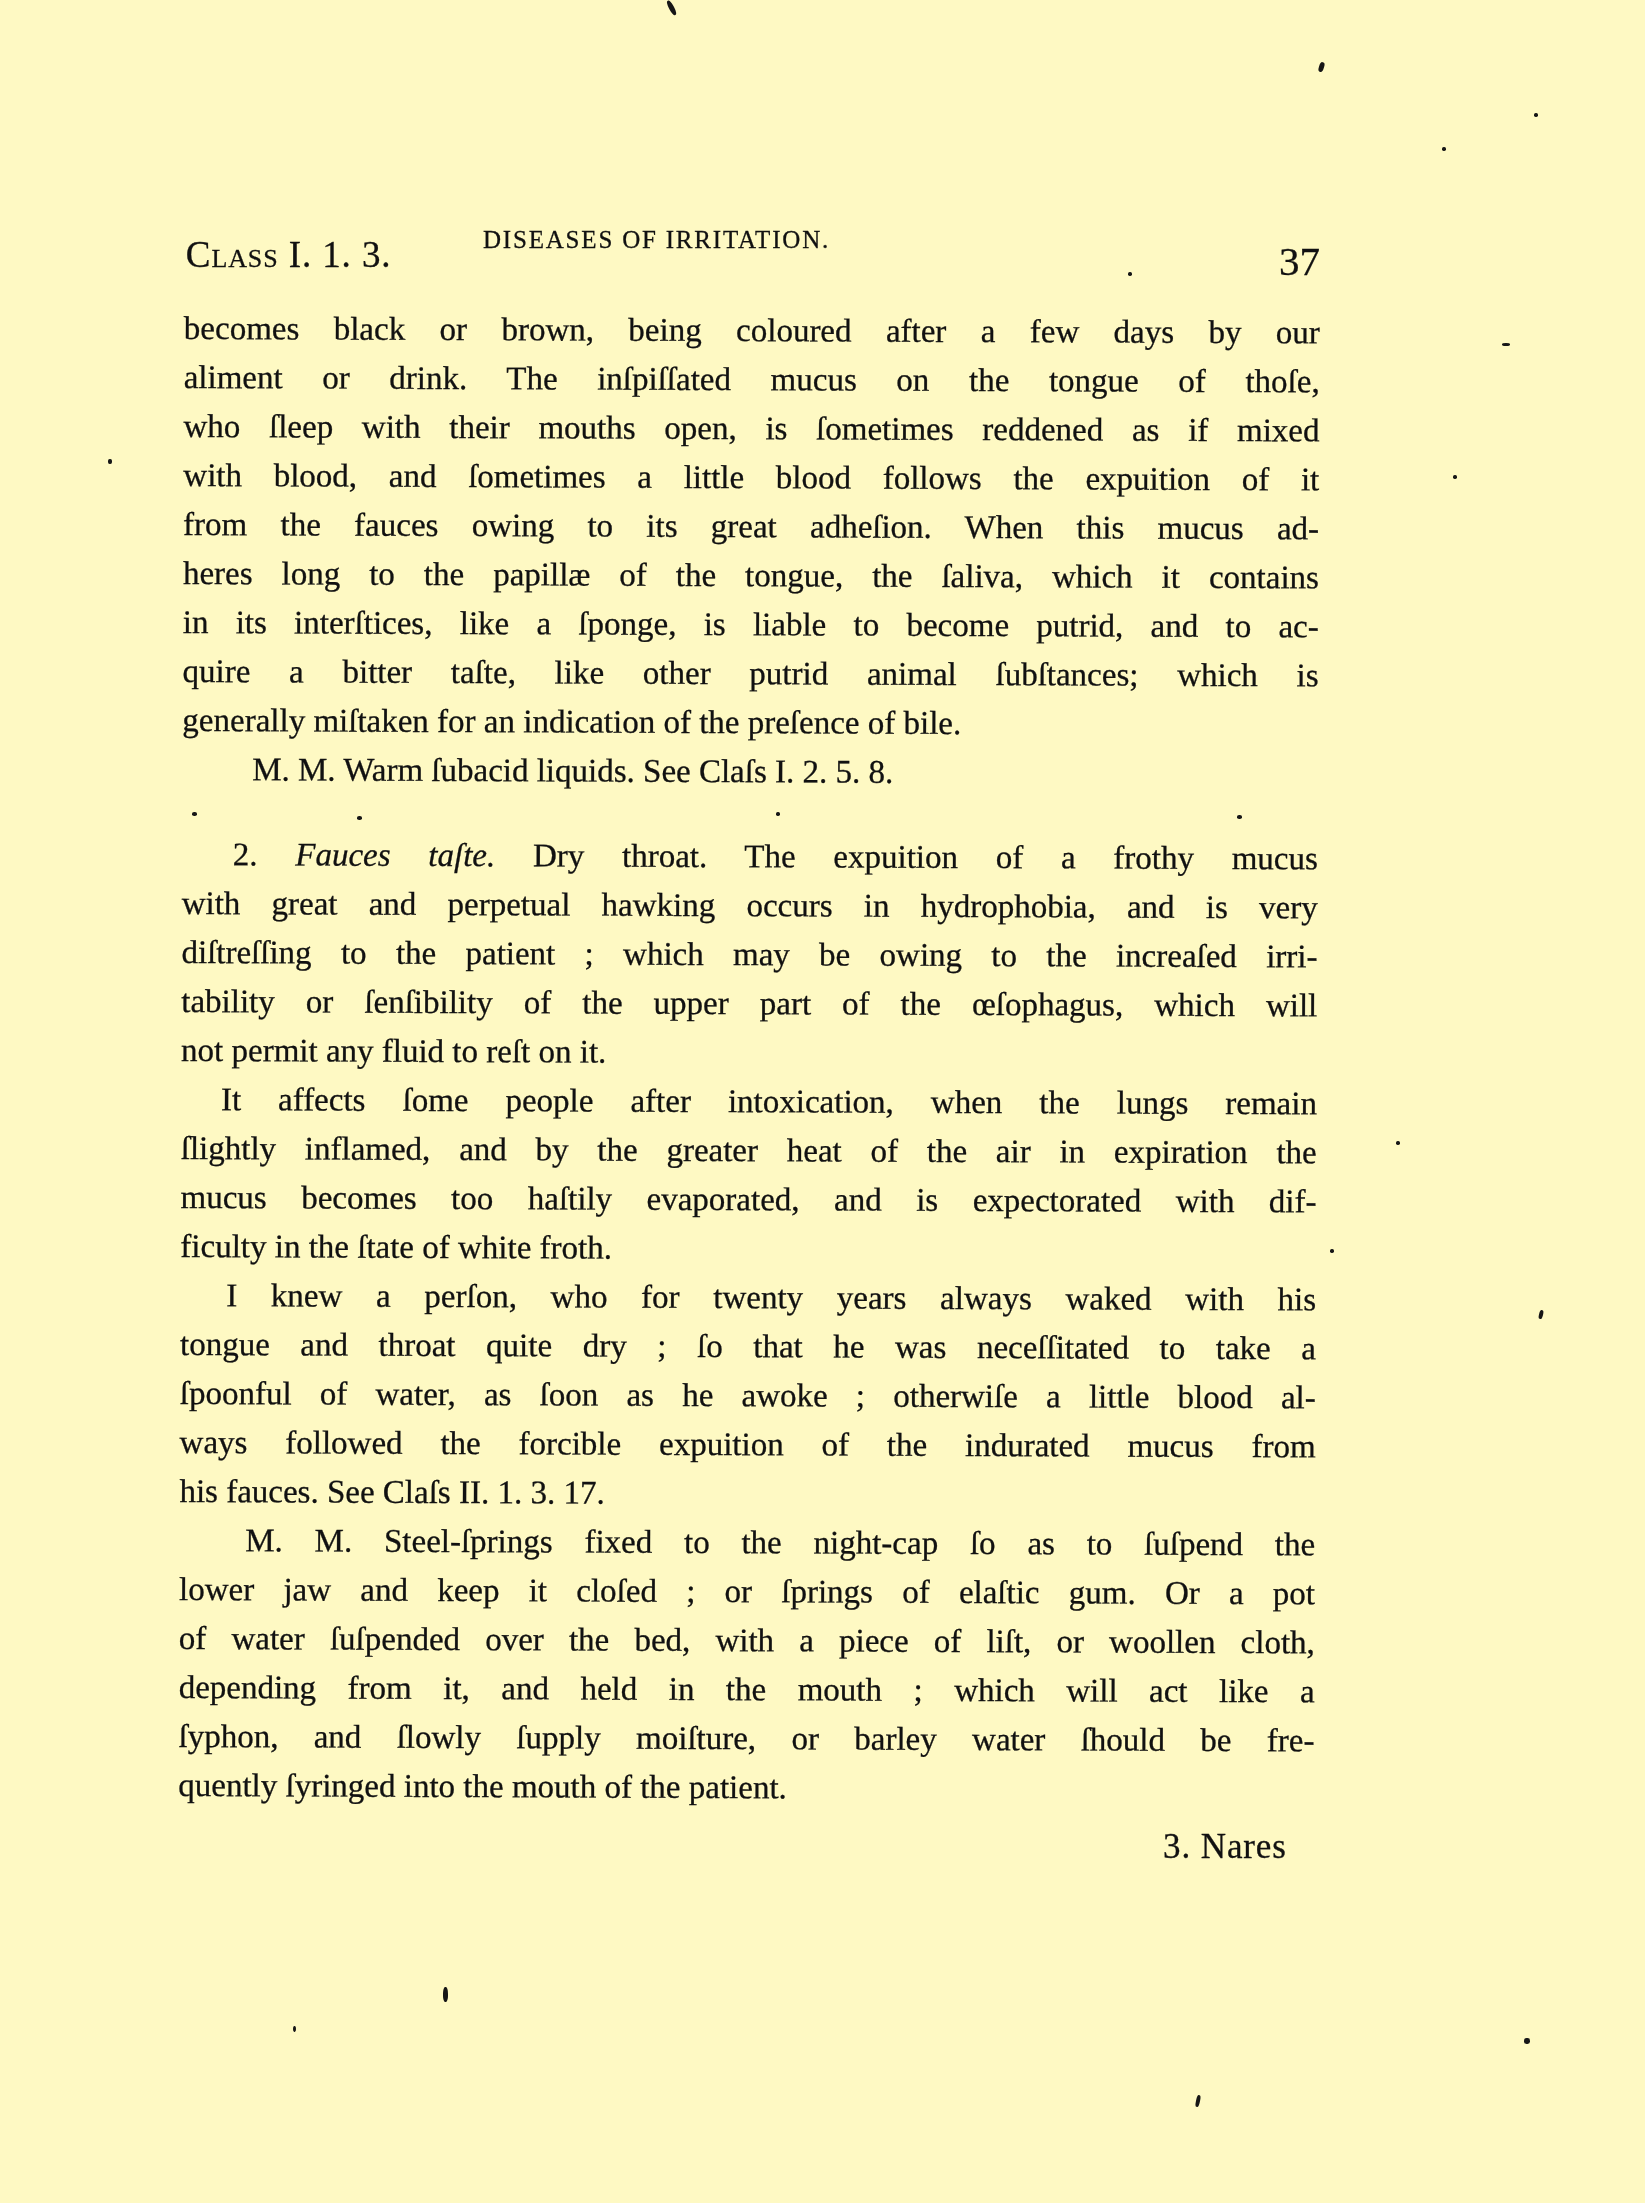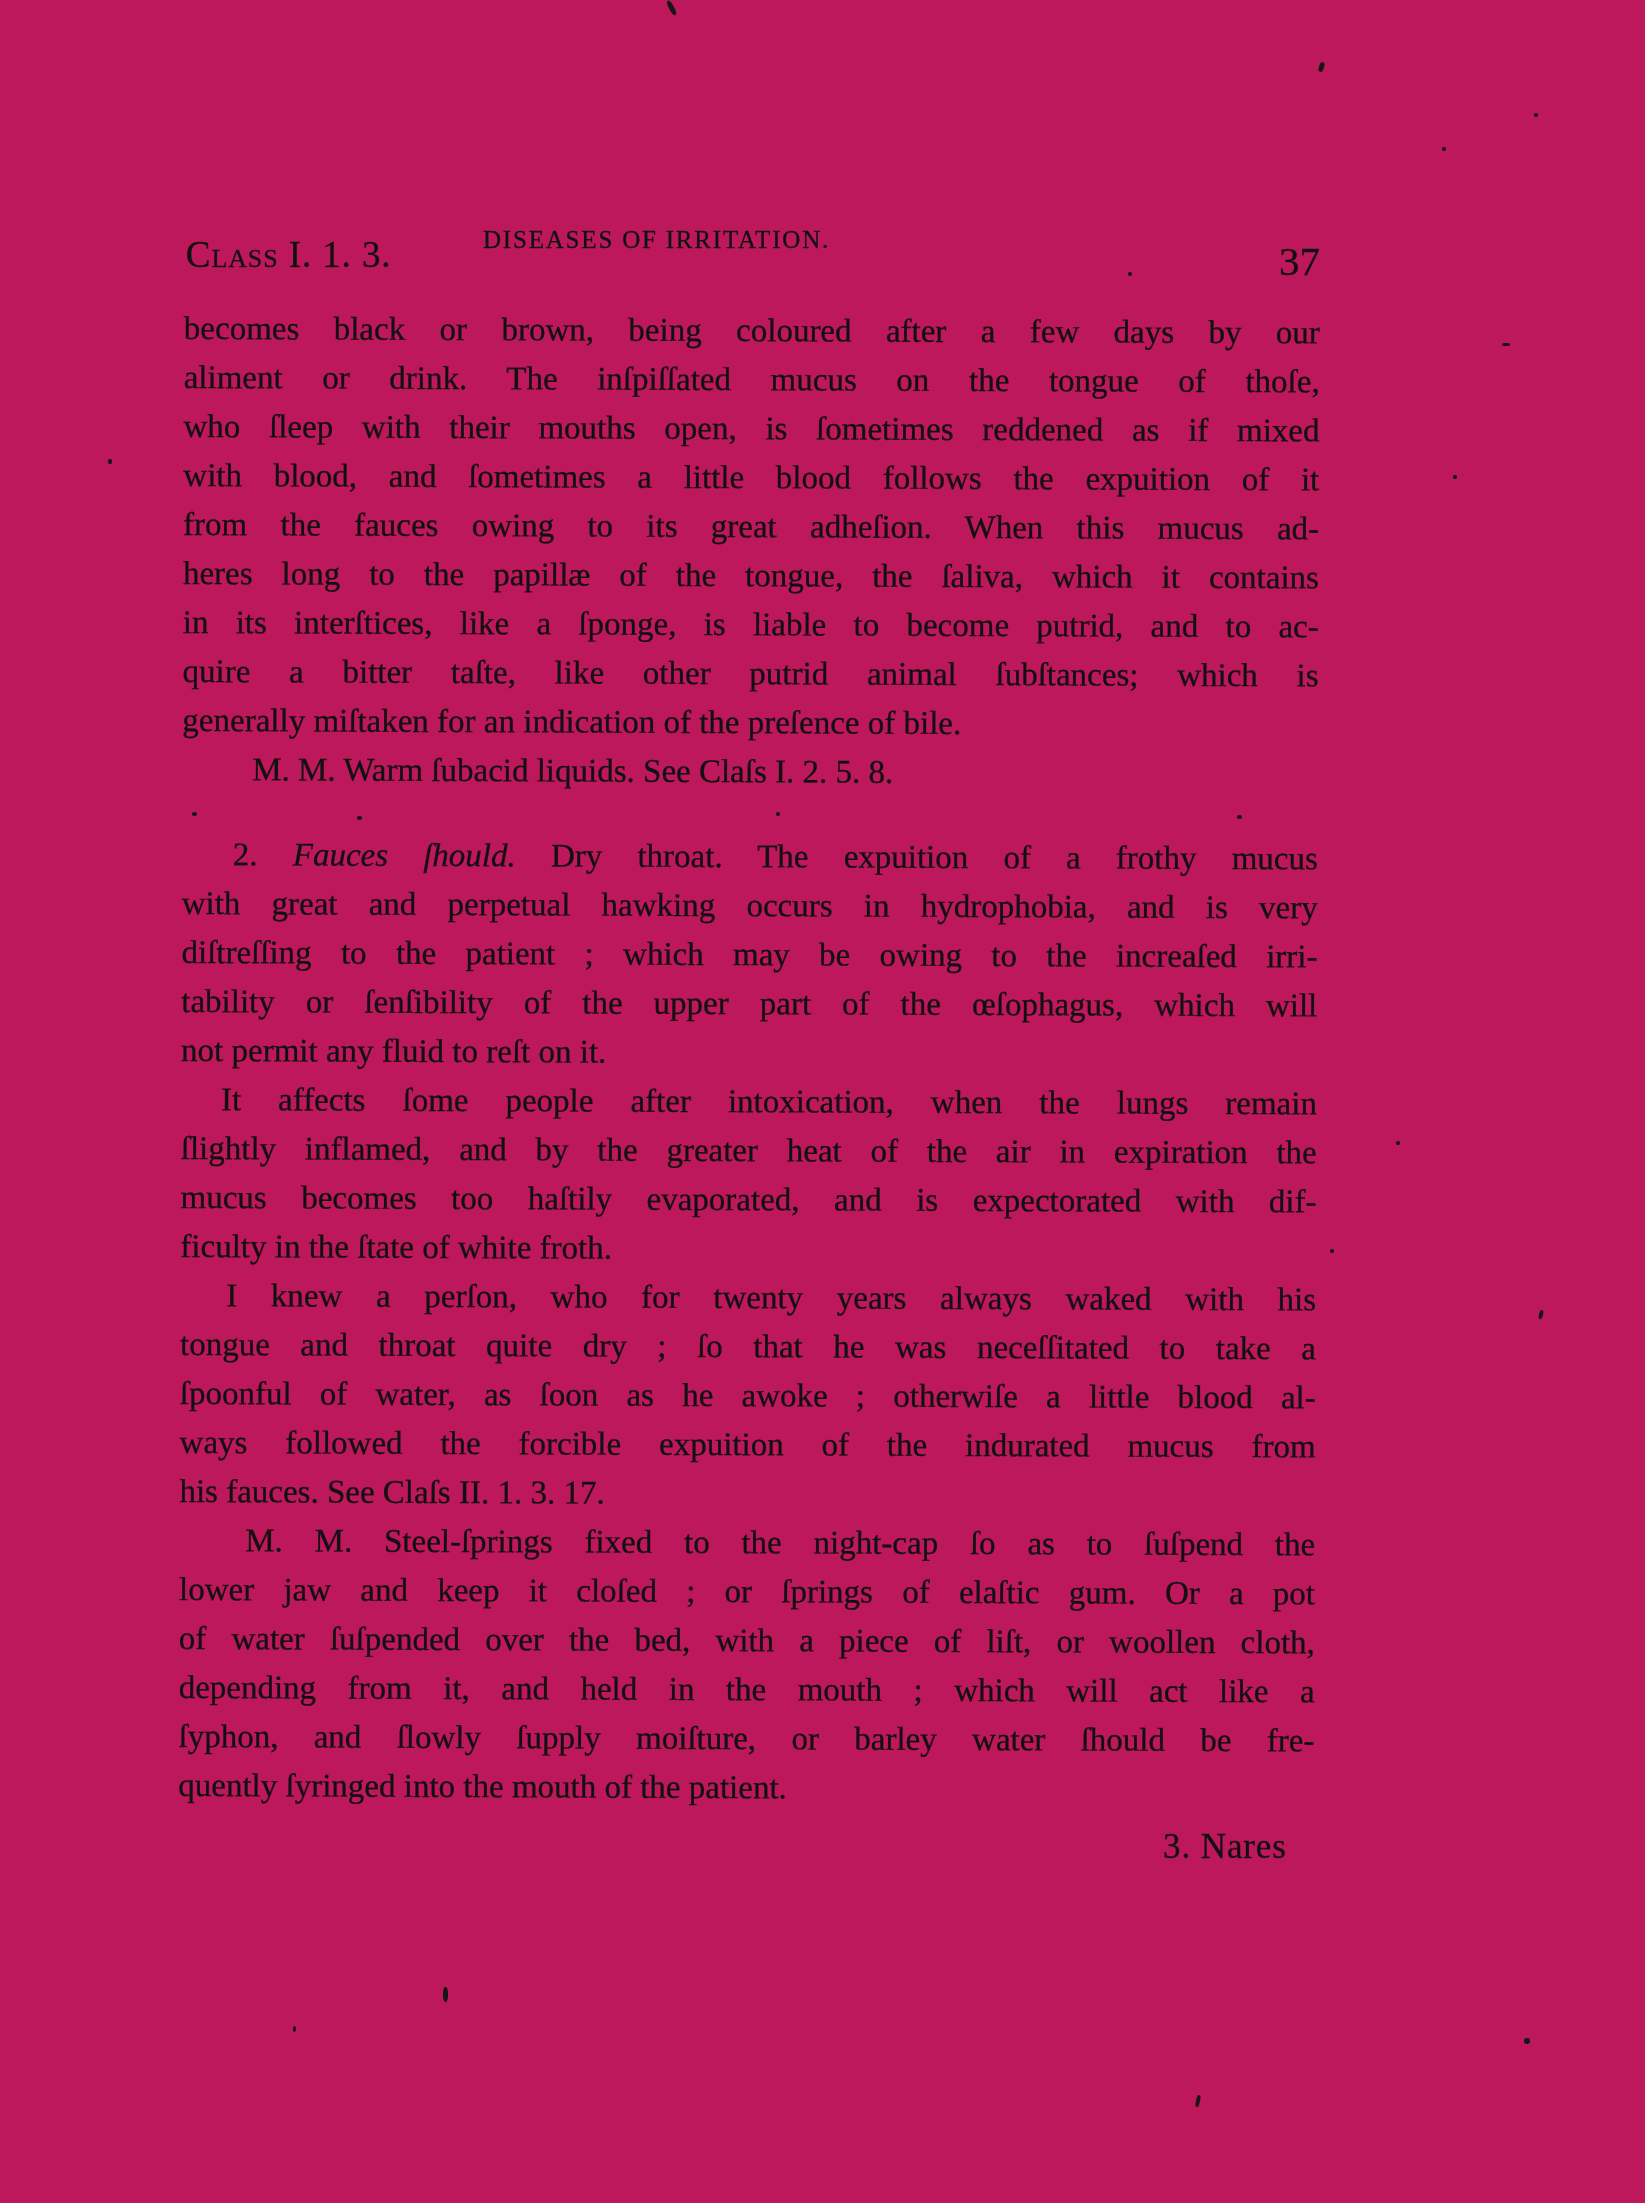--- a/index.html
+++ b/index.html
@@ -1,17 +1,17 @@
 <!DOCTYPE html>
 <html style="font-size:14.7px"><head>
 <meta charset="utf-8">
 <style>
   html,body{margin:0;padding:0;background:#ffffff;}
   .page{
-    position:relative;width:1646px;height:2204px;background:#be185d;overflow:hidden;
+    position:relative;width:1646px;height:2204px;background:#fef9c3;overflow:hidden;
     font-family:"Liberation Serif","DejaVu Serif",serif;color:#111111;
     -webkit-text-stroke:0.3px #111111;
   }
   .hdr{position:absolute;left:184px;top:226px;width:1136px;height:55px;}
   .hdr-class{position:absolute;left:1.8px;top:7.3px;font-size:37px;font-variant:small-caps;letter-spacing:0.9px;white-space:nowrap;}
   .hdr-title{position:absolute;left:299px;top:0px;font-size:25px;letter-spacing:1.8px;white-space:nowrap;}
   .hdr-num{position:absolute;right:0px;top:11px;font-size:41px;text-align:right;}
   .col{
     position:absolute;left:184px;top:304px;width:1136px;
     font-size:33px;line-height:49px;
@@ -49,21 +49,21 @@
       <div class="ln">in its interſtices, like a ſponge, is liable to become putrid, and to ac-</div>
       <div class="ln">quire a bitter taſte, like other putrid animal ſubſtances; which is</div>
       <div class="ln end">generally miſtaken for an indication of the preſence of bile.</div>
     </div>
 
     <div class="ln end i76">M. M. Warm ſubacid liquids. See Claſs I. 2. 5. 8.</div>
 
     <div class="gap"></div>
 
     <div>
-      <div class="ln i56"><span>2.</span> <span class="it">Fauces ſhould.</span> <span>Dry throat. The expuition of a frothy mucus</span></div>
+      <div class="ln i56"><span>2.</span> <span class="it">Fauces taſte.</span> <span>Dry throat. The expuition of a frothy mucus</span></div>
       <div class="ln">with great and perpetual hawking occurs in hydrophobia, and is very</div>
       <div class="ln">diſtreſſing to the patient ; which may be owing to the increaſed irri-</div>
       <div class="ln">tability or ſenſibility of the upper part of the œſophagus, which will</div>
       <div class="ln end">not permit any fluid to reſt on it.</div>
     </div>
 
     <div>
       <div class="ln i44">It affects ſome people after intoxication, when the lungs remain</div>
       <div class="ln">ſlightly inflamed, and by the greater heat of the air in expiration the</div>
       <div class="ln">mucus becomes too haſtily evaporated, and is expectorated with dif-</div>

